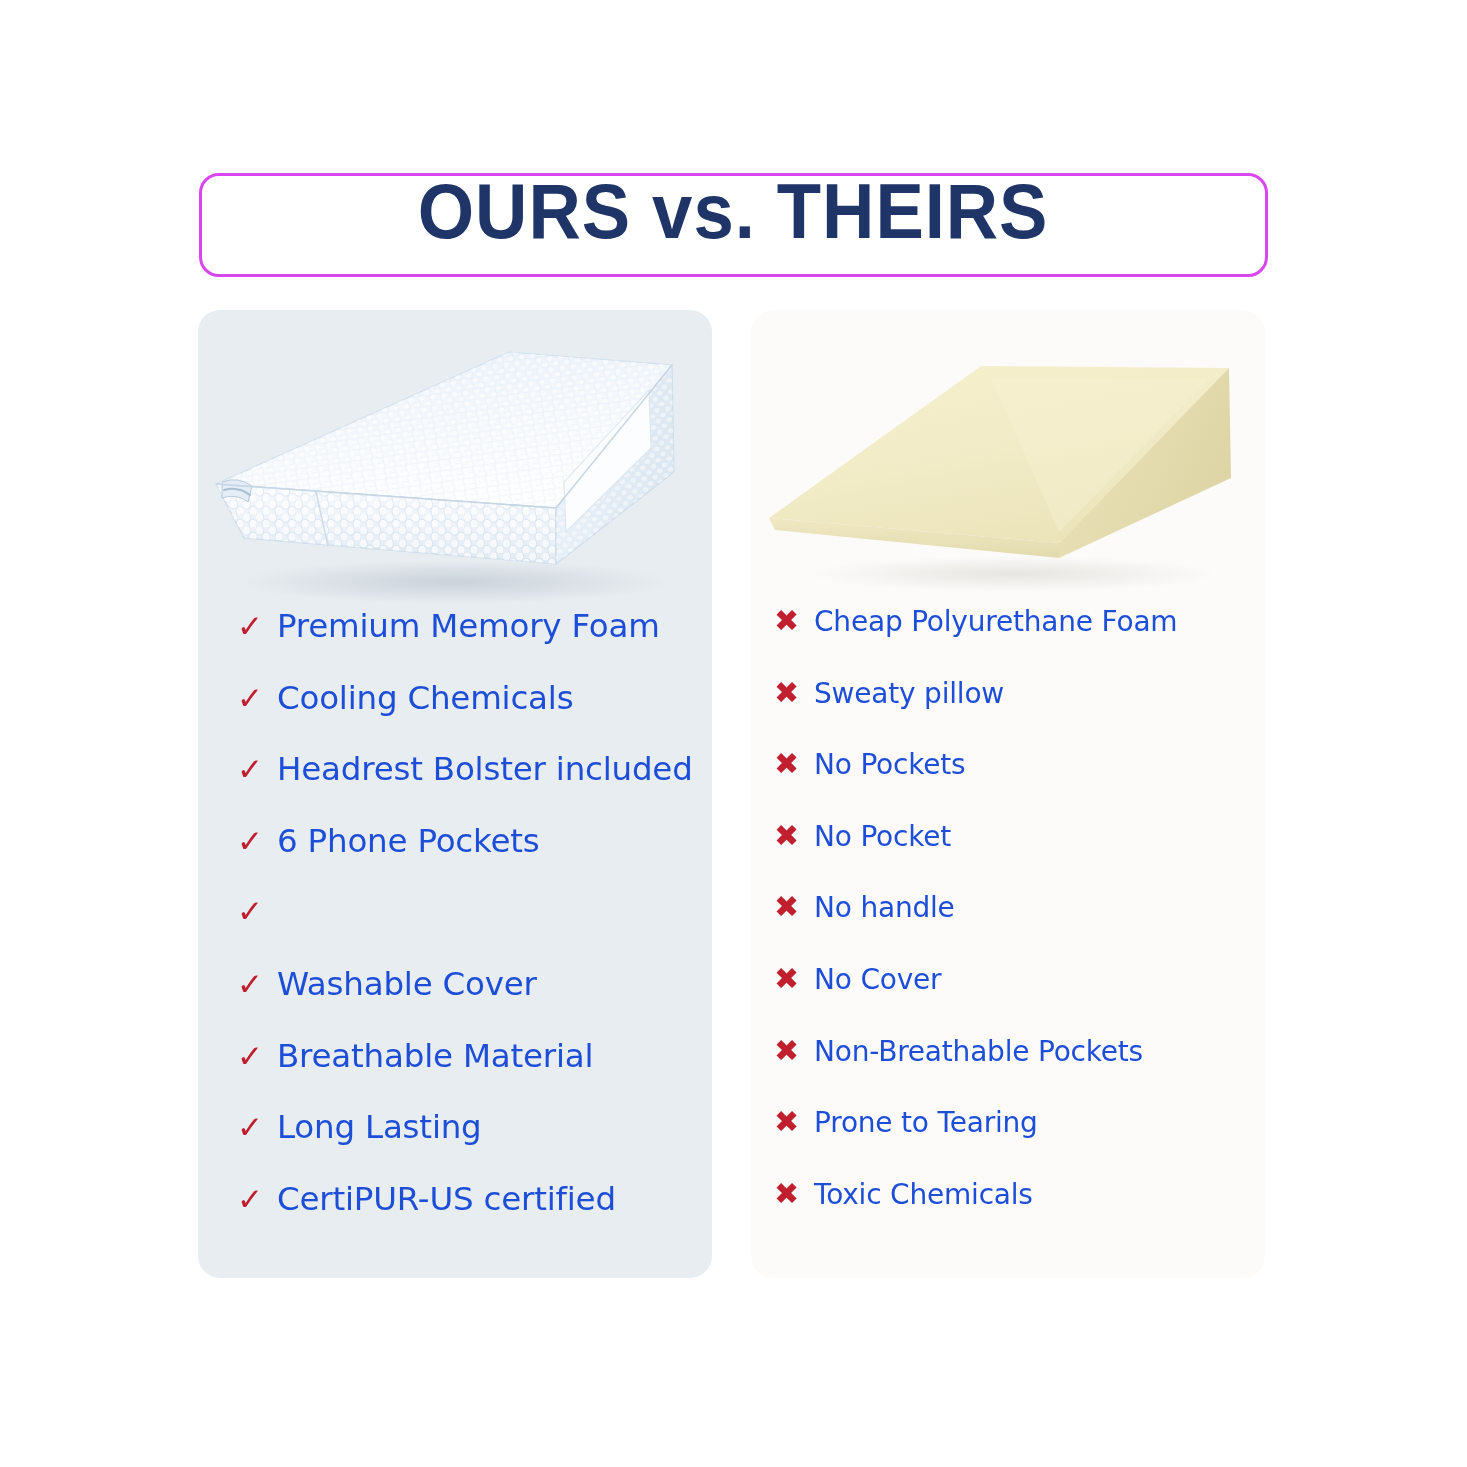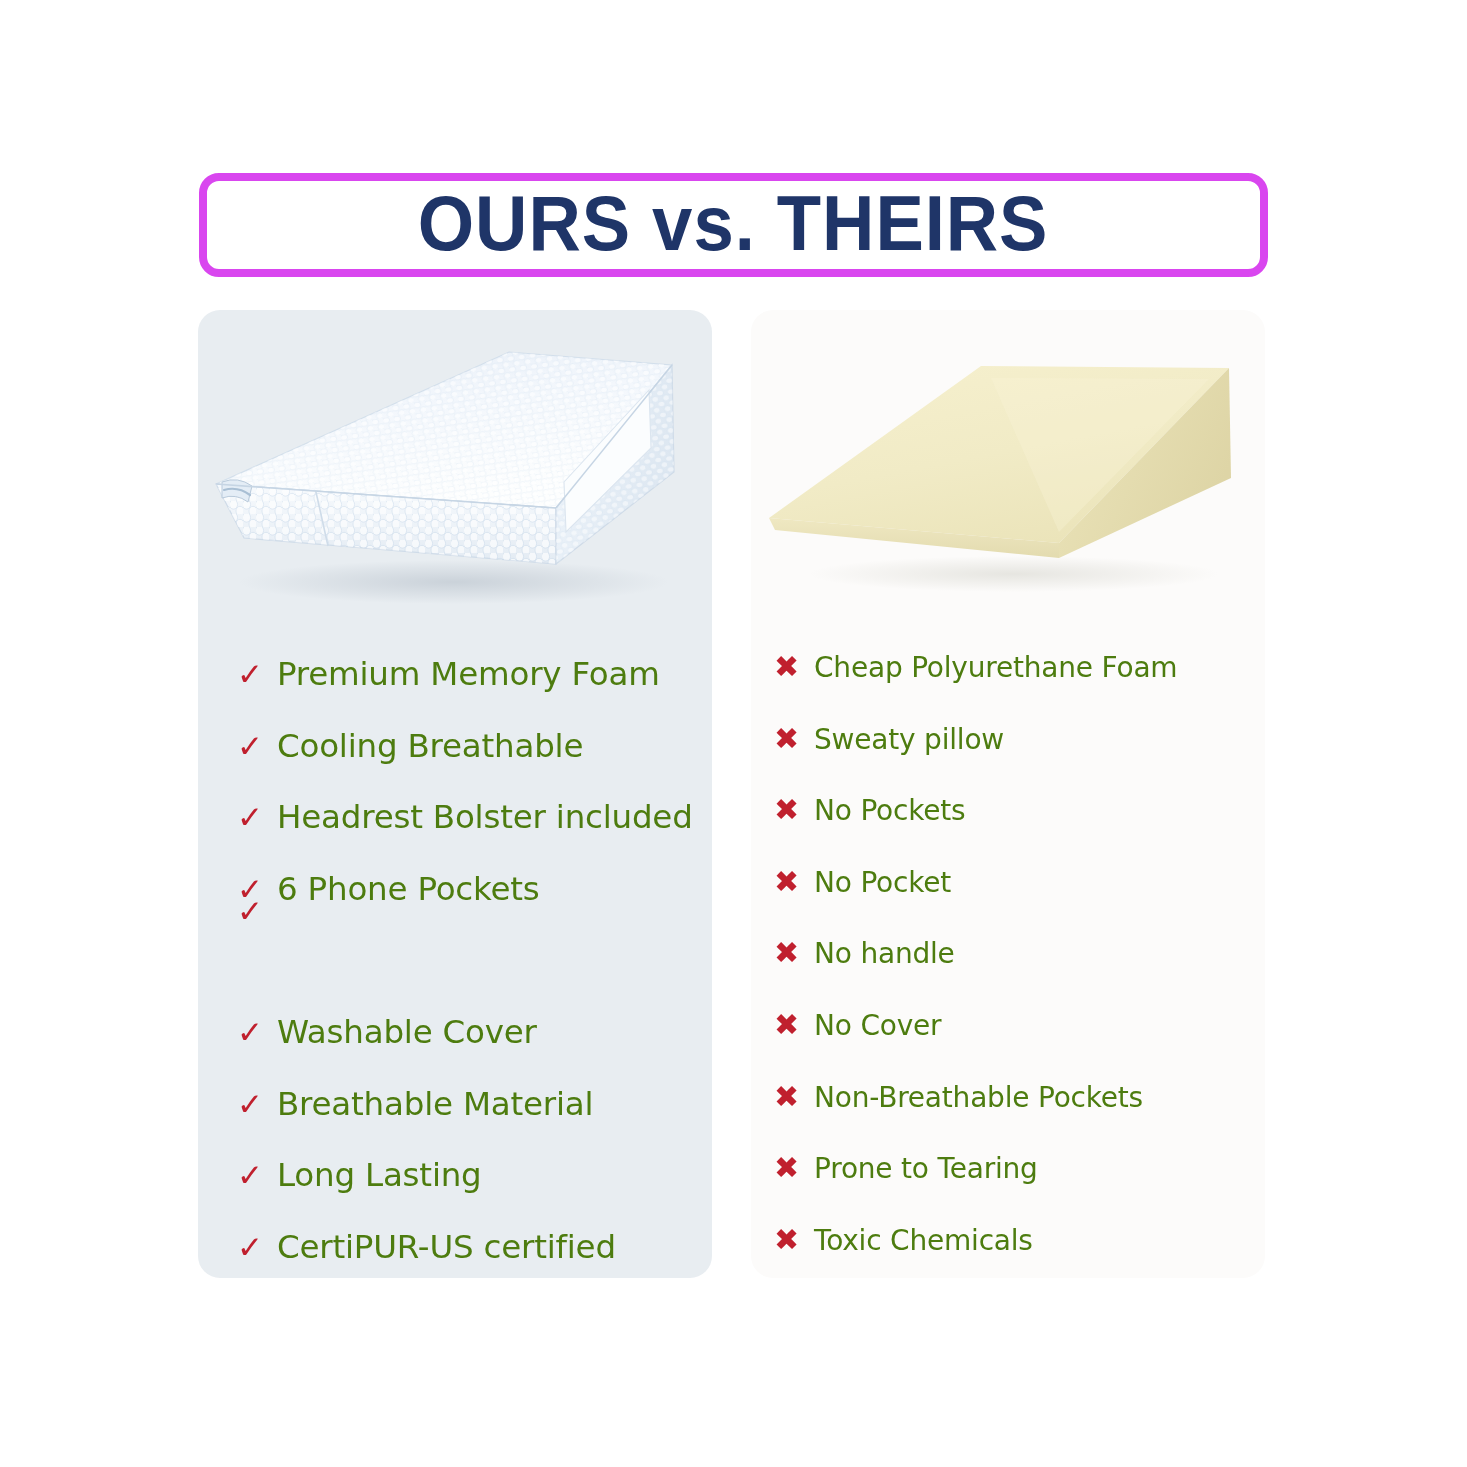--- a/index.html
+++ b/index.html
@@ -17,25 +17,24 @@
   }
 
   
   .title-banner {
     position: absolute;
     left: 199px;
     top: 173px;
     width: 1069px;
     height: 104px;
     box-sizing: border-box;
-    border: 8px solid #d946ef;
+    border: 3px solid #d946ef;
     border-radius: 20px;
     background: #ffffff;
     display: flex;
-    align-items: center;
     justify-content: center;
   }
   .title-text {
     font-family: "Liberation Sans Narrow", "Liberation Sans", sans-serif;
     font-weight: bold;
     font-size: 78px;
     letter-spacing: 1px;
     color: #1f3568;
     transform: scaleX(0.93);
     white-space: nowrap;
@@ -117,25 +116,24 @@
     padding-left: 23px;
   }
   .mark-cross {
     font-size: 30px;
     font-weight: bold;
     padding-left: 12px;
   }
   .feature-label {
     font-family: "DejaVu Sans", sans-serif;
     font-size: 32.5px;
-    color: #4d7c0f;
+    color: #1d4ed8;
     letter-spacing: -0.2px;
     white-space: nowrap;
     line-height: 1;
-    margin-top: 48px;
   }
   .list-ours  { padding-left: 16px; }
   .list-theirs{ padding-left: 11px; top: 296px; }
   .list-theirs .feature-label { font-size: 28px; text-align: center; }
 </style>
 </head>
 <body>
 
 <div class="title-banner">
   <div class="title-text">OURS vs. THEIRS</div>
@@ -203,21 +201,21 @@
     </div>
   </div>
 
   <ul class="feature-list list-ours">
     <li class="feature-row">
       <span class="mark mark-check">✓</span>
       <span class="feature-label">Premium Memory Foam</span>
     </li>
     <li class="feature-row">
       <span class="mark mark-check">✓</span>
-      <span class="feature-label">Cooling Breathable</span>
+      <span class="feature-label">Cooling Chemicals</span>
     </li>
     <li class="feature-row">
       <span class="mark mark-check">✓</span>
       <span class="feature-label">Headrest Bolster included</span>
     </li>
     <li class="feature-row">
       <span class="mark mark-check">✓</span>
       <span class="feature-label">6 Phone Pockets</span>
     </li>
     <li class="feature-row">

